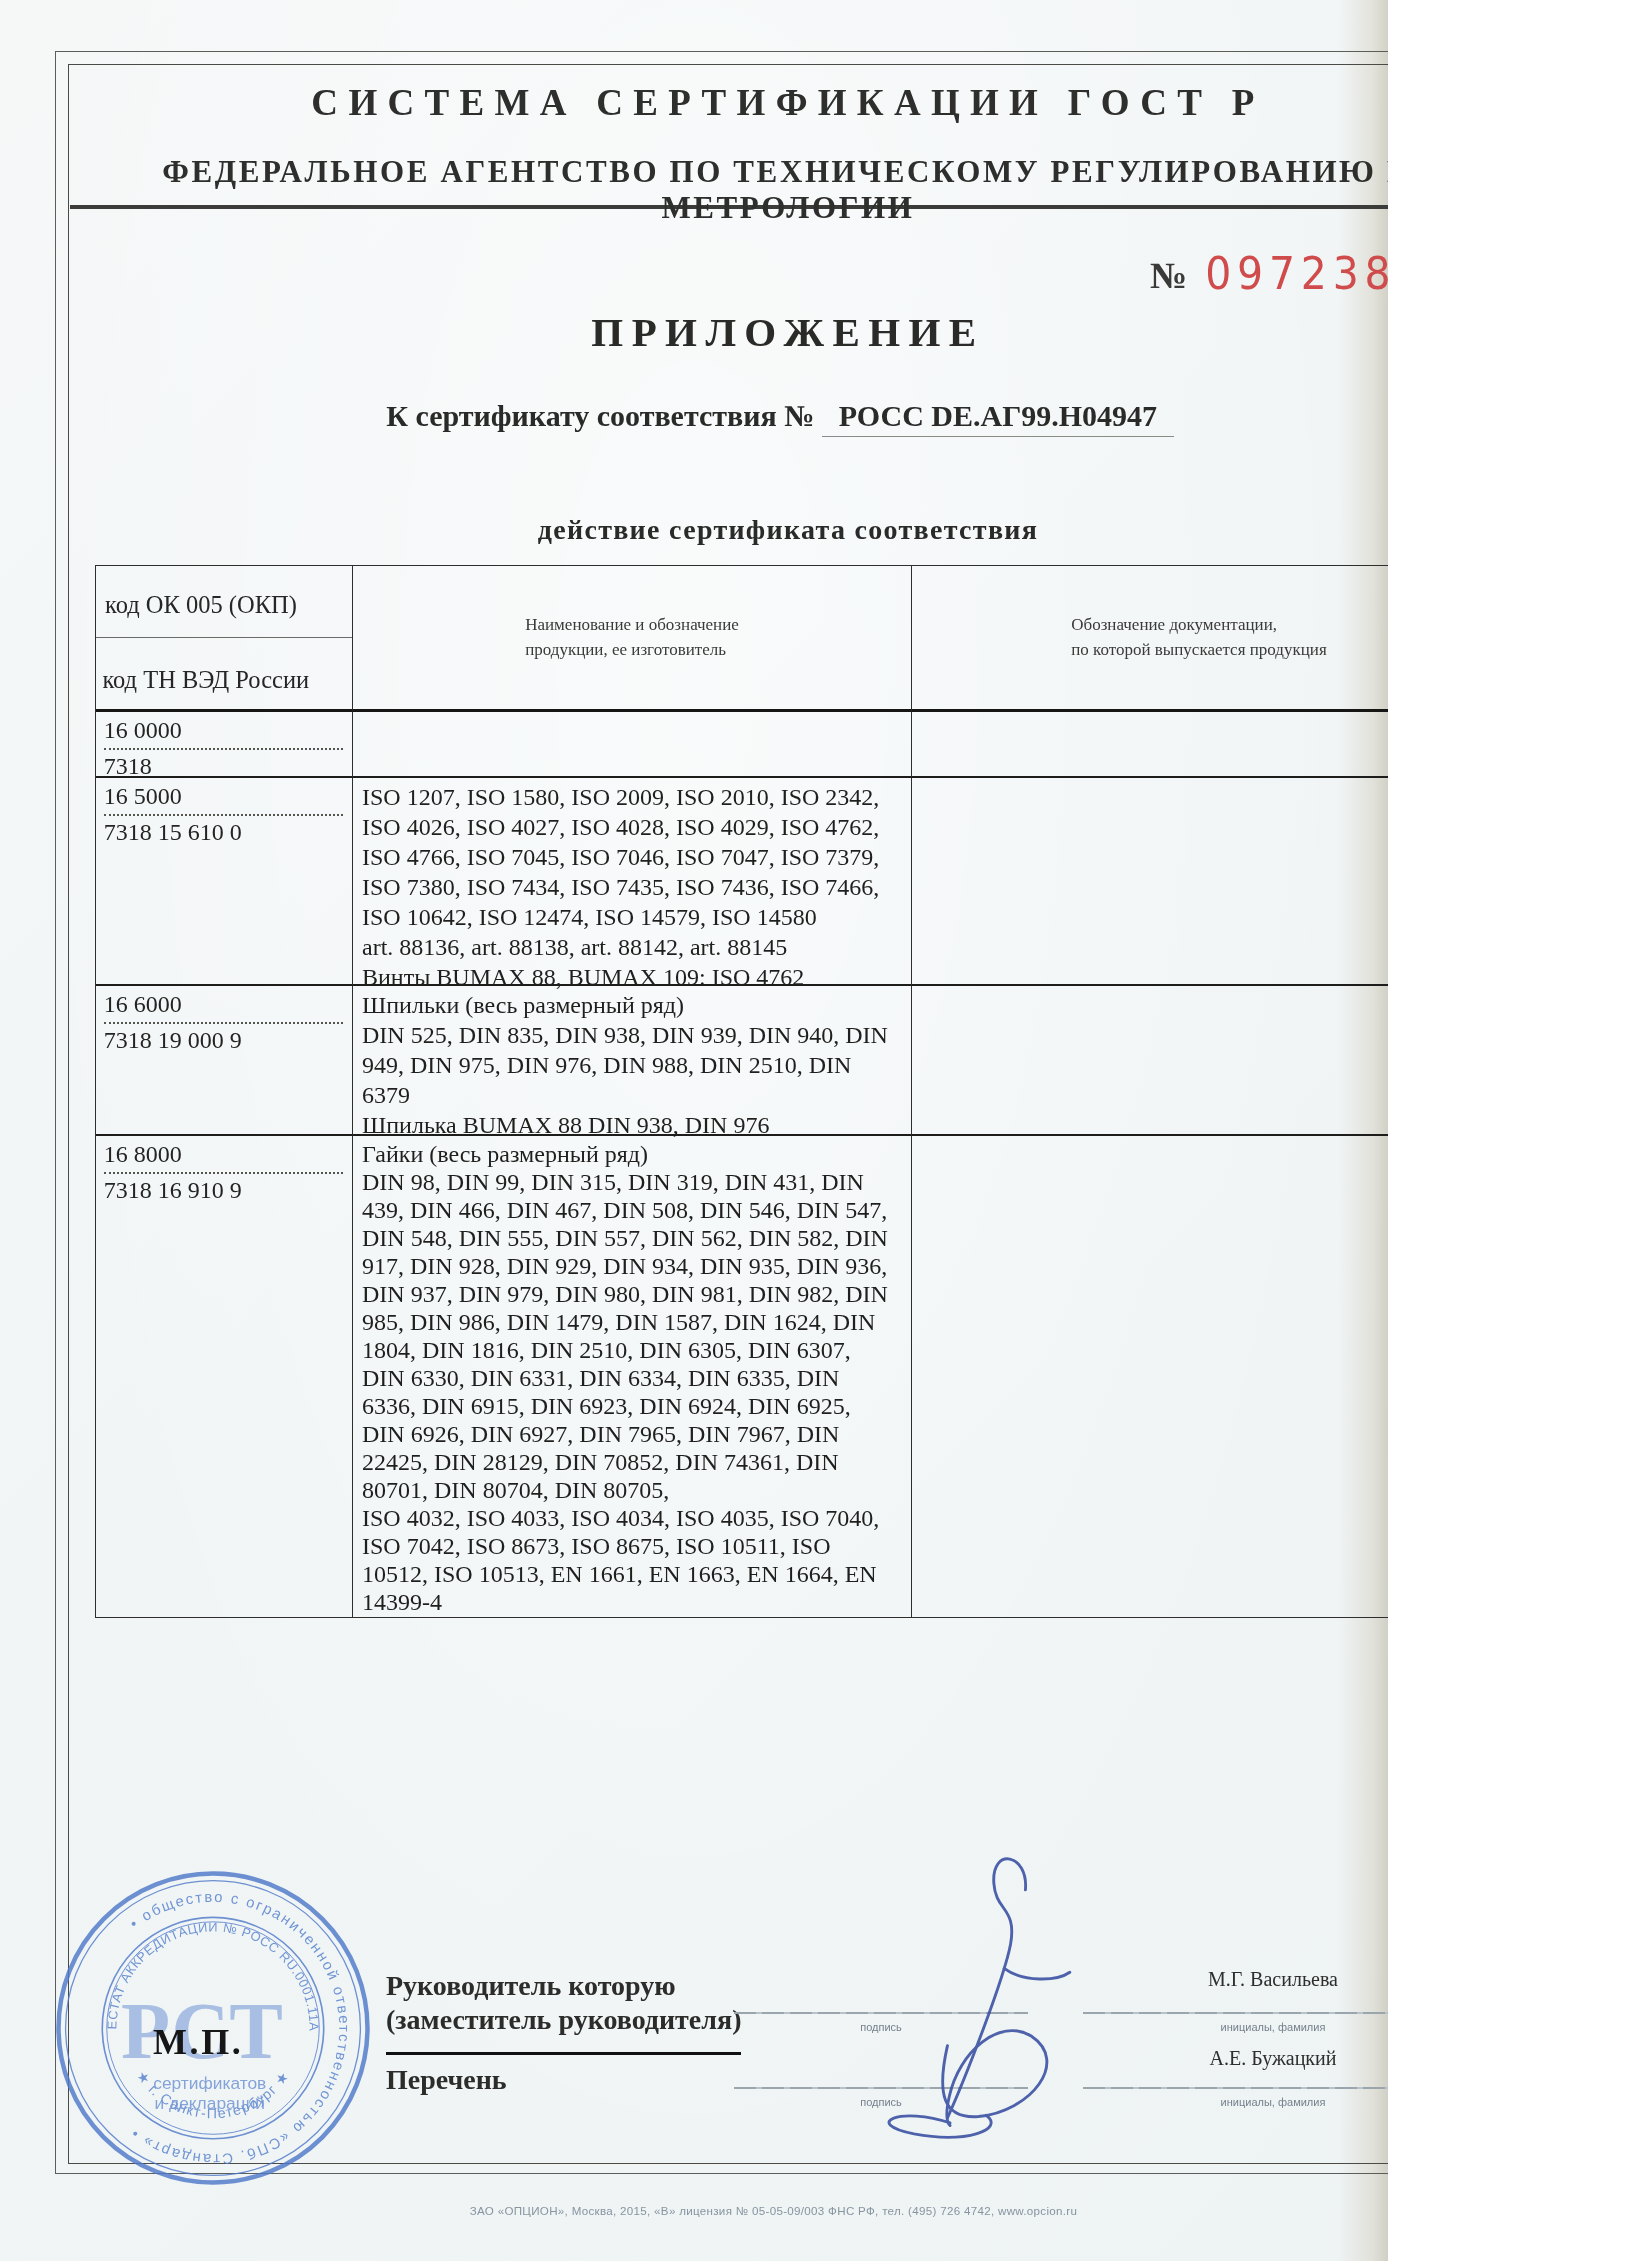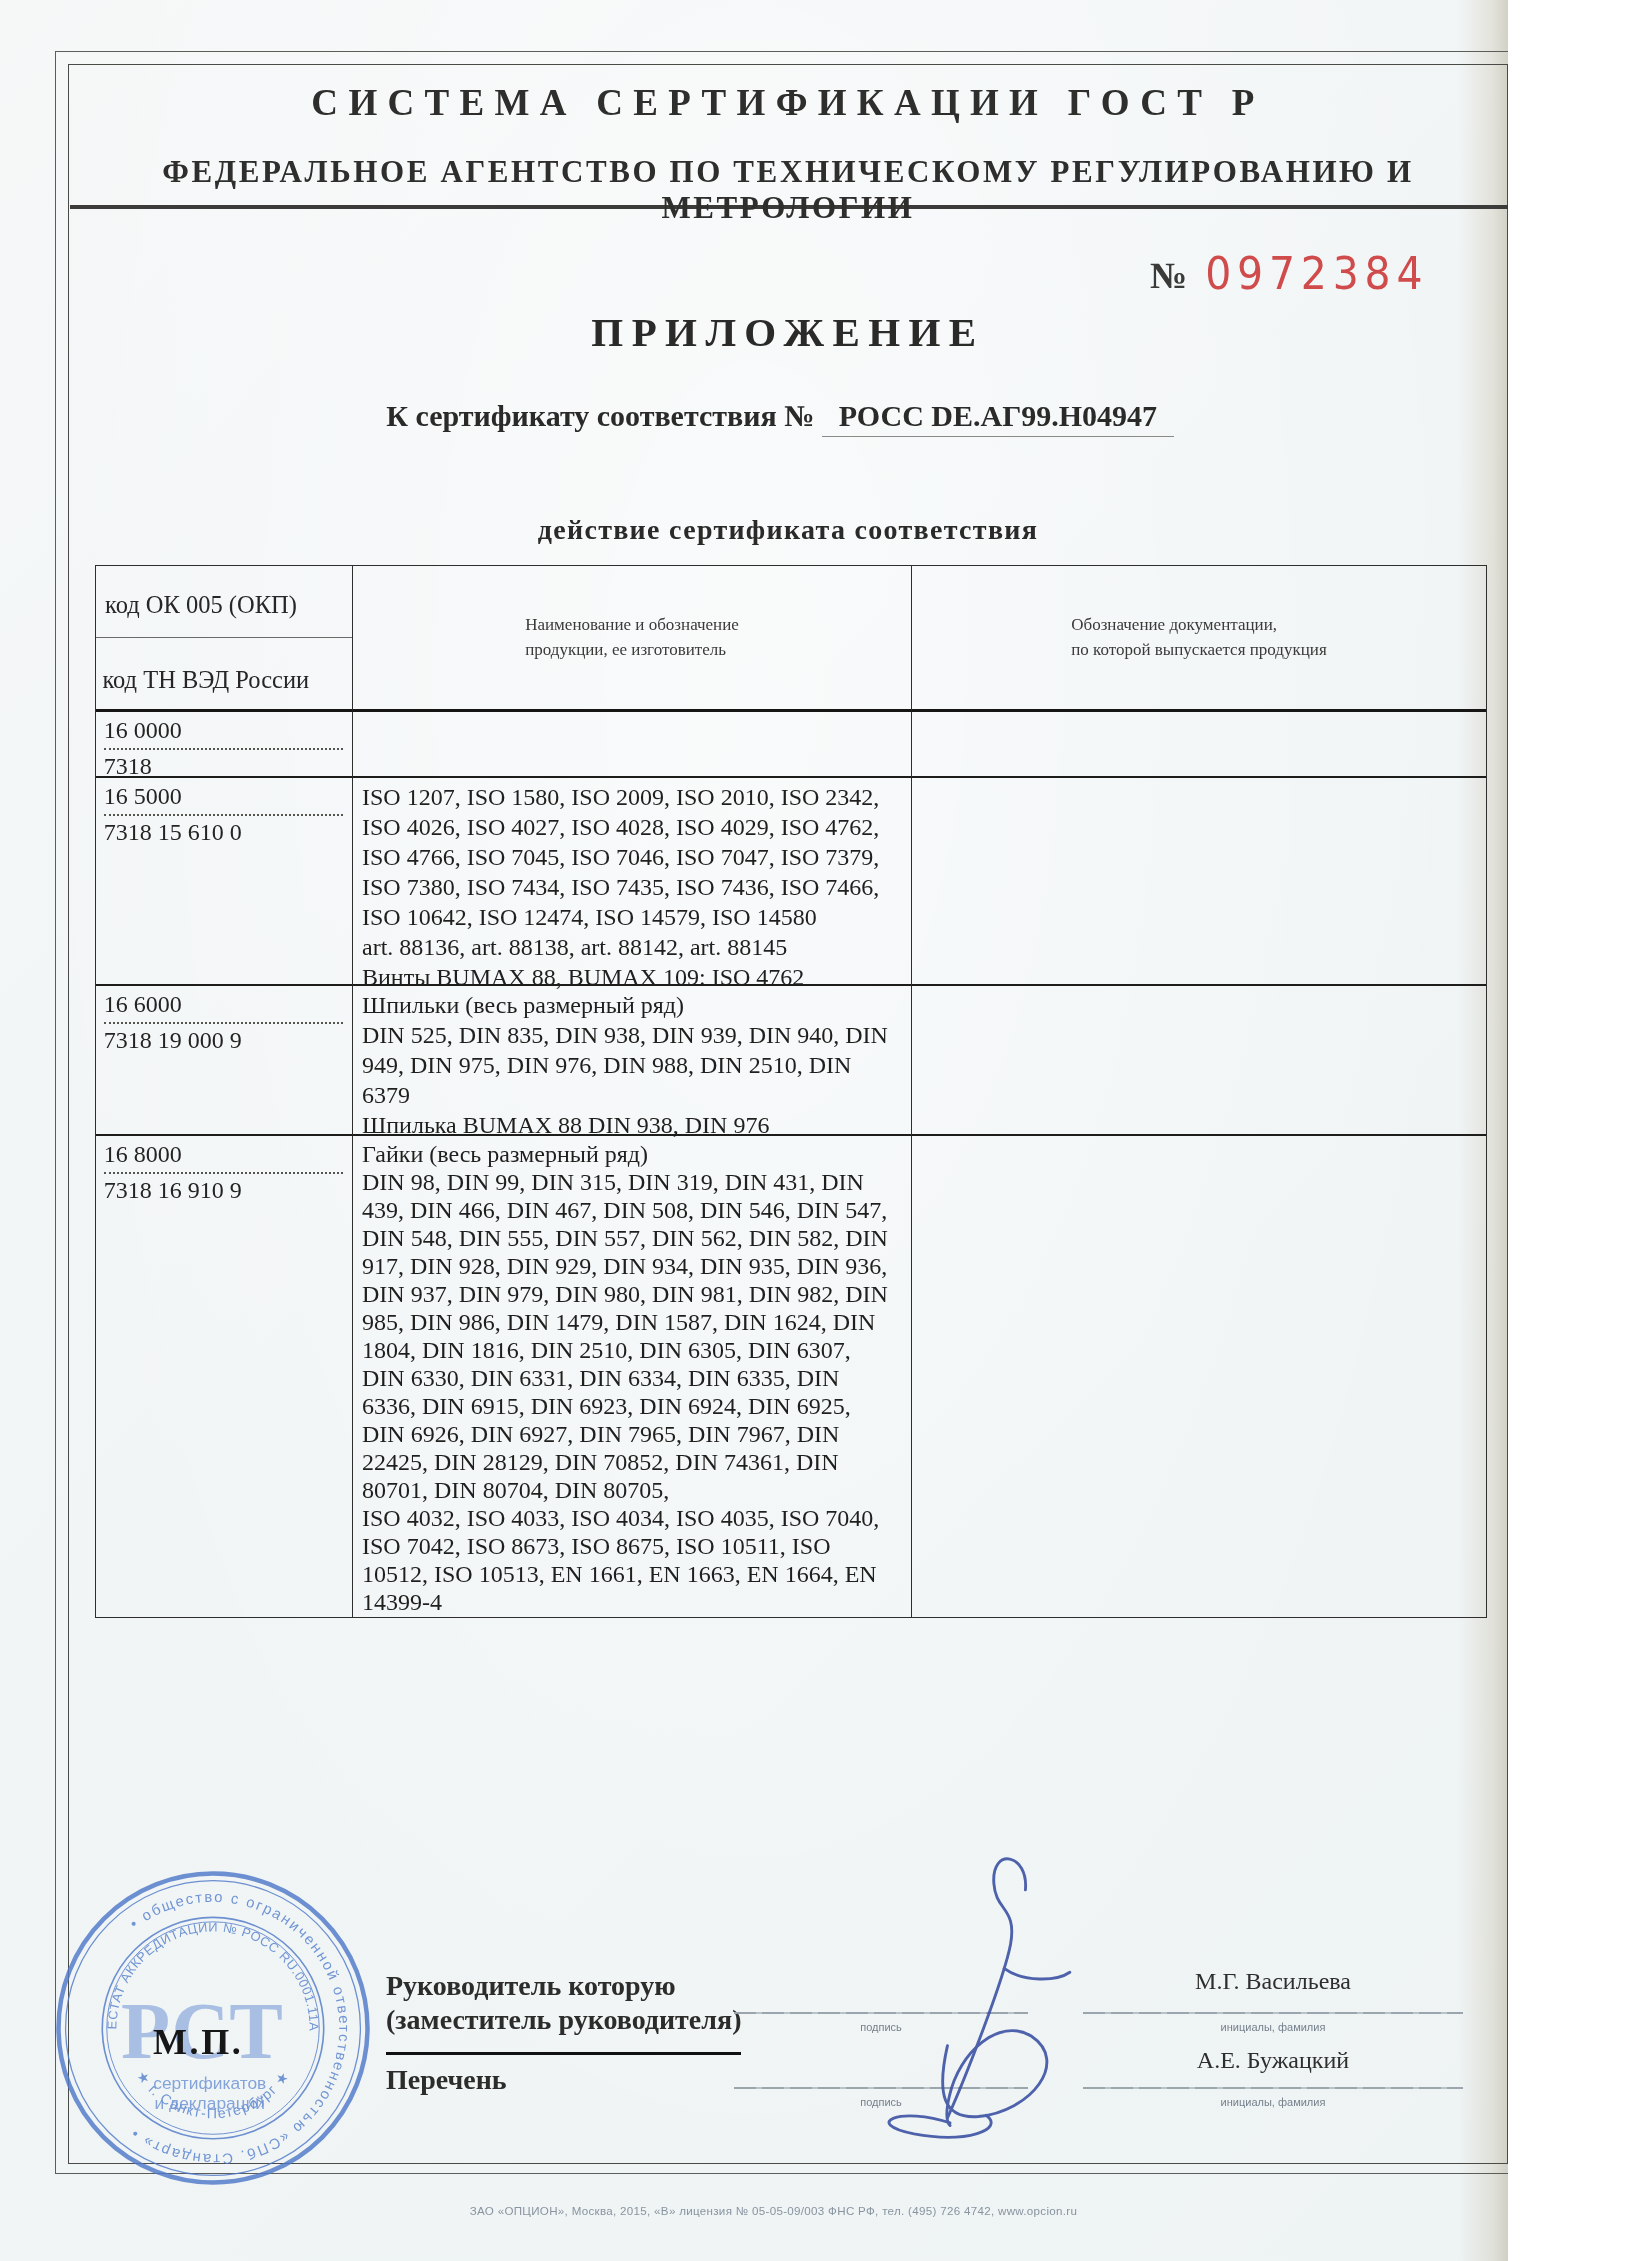--- a/index.html
+++ b/index.html
@@ -1,18 +1,18 @@
 <!DOCTYPE html>
 <html style="font-size:10.3px"><head>
 <meta charset="utf-8">
 <style>
   * { margin:0; padding:0; box-sizing:border-box; }
   html,body { background:#ffffff; }
   .page {
-    position:relative; width:1508px; height:2261px;
+    position:relative; width:1388px; height:2261px;
     background:
       radial-gradient(ellipse at 50% 30%, rgba(255,255,255,.55), rgba(0,0,0,0) 70%),
       linear-gradient(135deg, #f6f8f8 0%, #f1f5f6 45%, #eef3f4 100%);
     font-family:"Liberation Serif", serif;
     color:#262626; overflow:hidden;
   }
   .edge-right { position:absolute; top:0; right:0; width:50px; height:100%;
     background:linear-gradient(to right, rgba(0,0,0,0), rgba(186,176,146,.28) 70%, rgba(160,150,120,.38)); }
   .frame-outer { position:absolute; left:55px; top:51px; width:1465px; height:2123px;
     border:1.9px solid #5c5c58; }
@@ -67,21 +67,21 @@
   .mp { position:absolute; left:153px; top:2021px; font-size:36px; font-weight:bold;
     color:#161616; letter-spacing:2.6px; }
 
   
   .sig-label { position:absolute; font-size:28px; font-weight:bold; color:#2c2c2a; white-space:nowrap; }
   .sig-label.underlined { border-bottom:3.2px solid #111; padding-bottom:16px; }
   .sig-line { position:absolute; height:1.9px;
     background:repeating-linear-gradient(to right,#9aa5ad 0 22px, #b9c2c8 22px 28px); }
   .sig-cap { position:absolute; text-align:center; font-family:"Liberation Sans", sans-serif;
     font-size:11px; color:#75818c; }
-  .sig-name { position:absolute; text-align:center; font-size:24px; color:#2e2e2c; }
+  .sig-name { position:absolute; text-align:center; font-size:20px; color:#2e2e2c; }
   .autograph { position:absolute; left:856px; top:1846px; width:277px; height:303px; }
 
   .footer { position:absolute; left:0; top:2204px; width:1547px; text-align:center;
     font-family:"Liberation Sans", sans-serif; font-size:11.6px; letter-spacing:0.3px; color:#8894a0; }
 </style>
 </head>
 <body>
 
 <div class="page">
 

